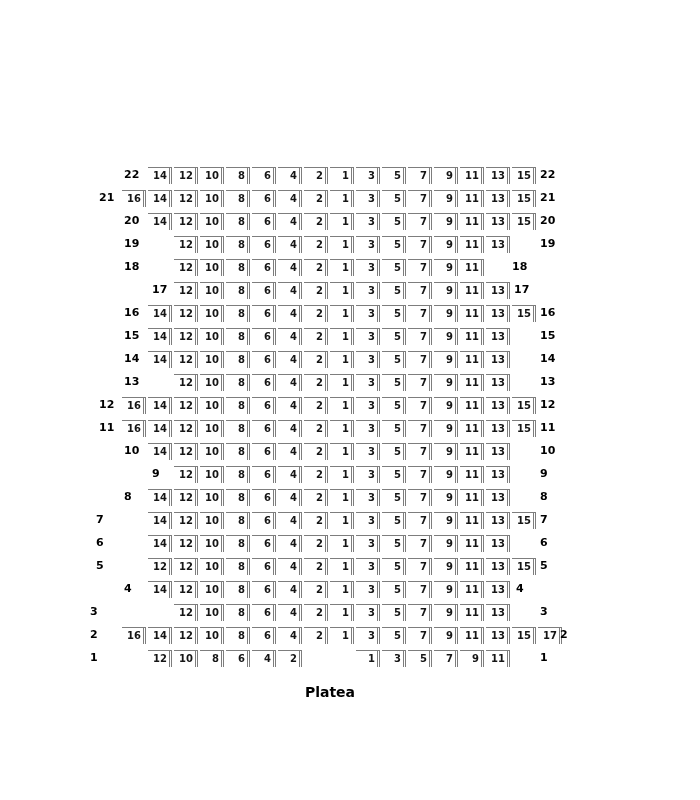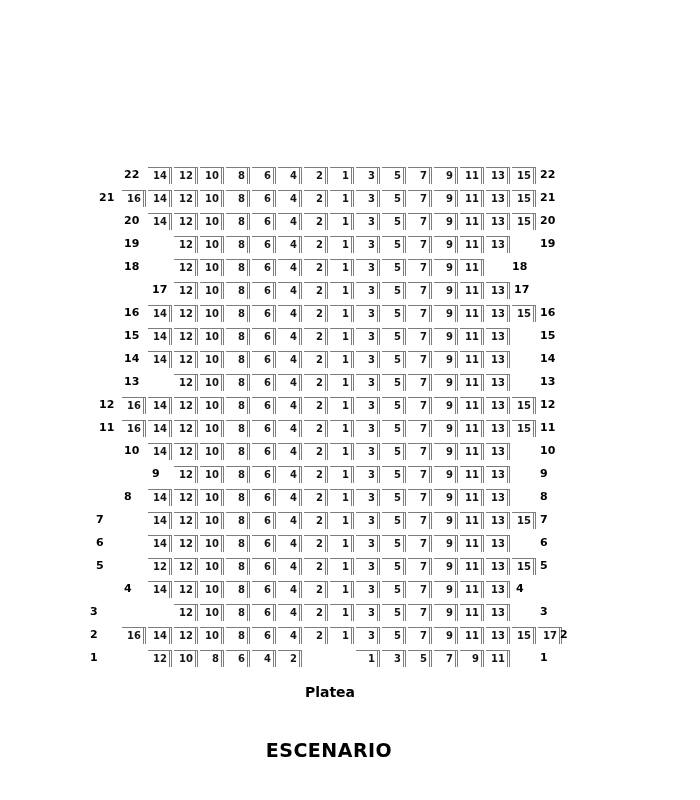--- a/index.html
+++ b/index.html
@@ -413,14 +413,13 @@
       <div class="seat" style="left: 278px; top: 650px;">2</div>
       <div class="seat" style="left: 356px; top: 650px;">1</div>
       <div class="seat" style="left: 382px; top: 650px;">3</div>
       <div class="seat" style="left: 408px; top: 650px;">5</div>
       <div class="seat" style="left: 434px; top: 650px;">7</div>
       <div class="seat" style="left: 460px; top: 650px;">9</div>
       <div class="seat" style="left: 486px; top: 650px;">11</div>
       <div class="row-label" style="left: 540px; top: 650px;">1</div>
     </div>
   <div class="section-label">Platea</div>
-  <div class="stage-label">ESCENARIO</div>
 </div>
 
 </body></html>

